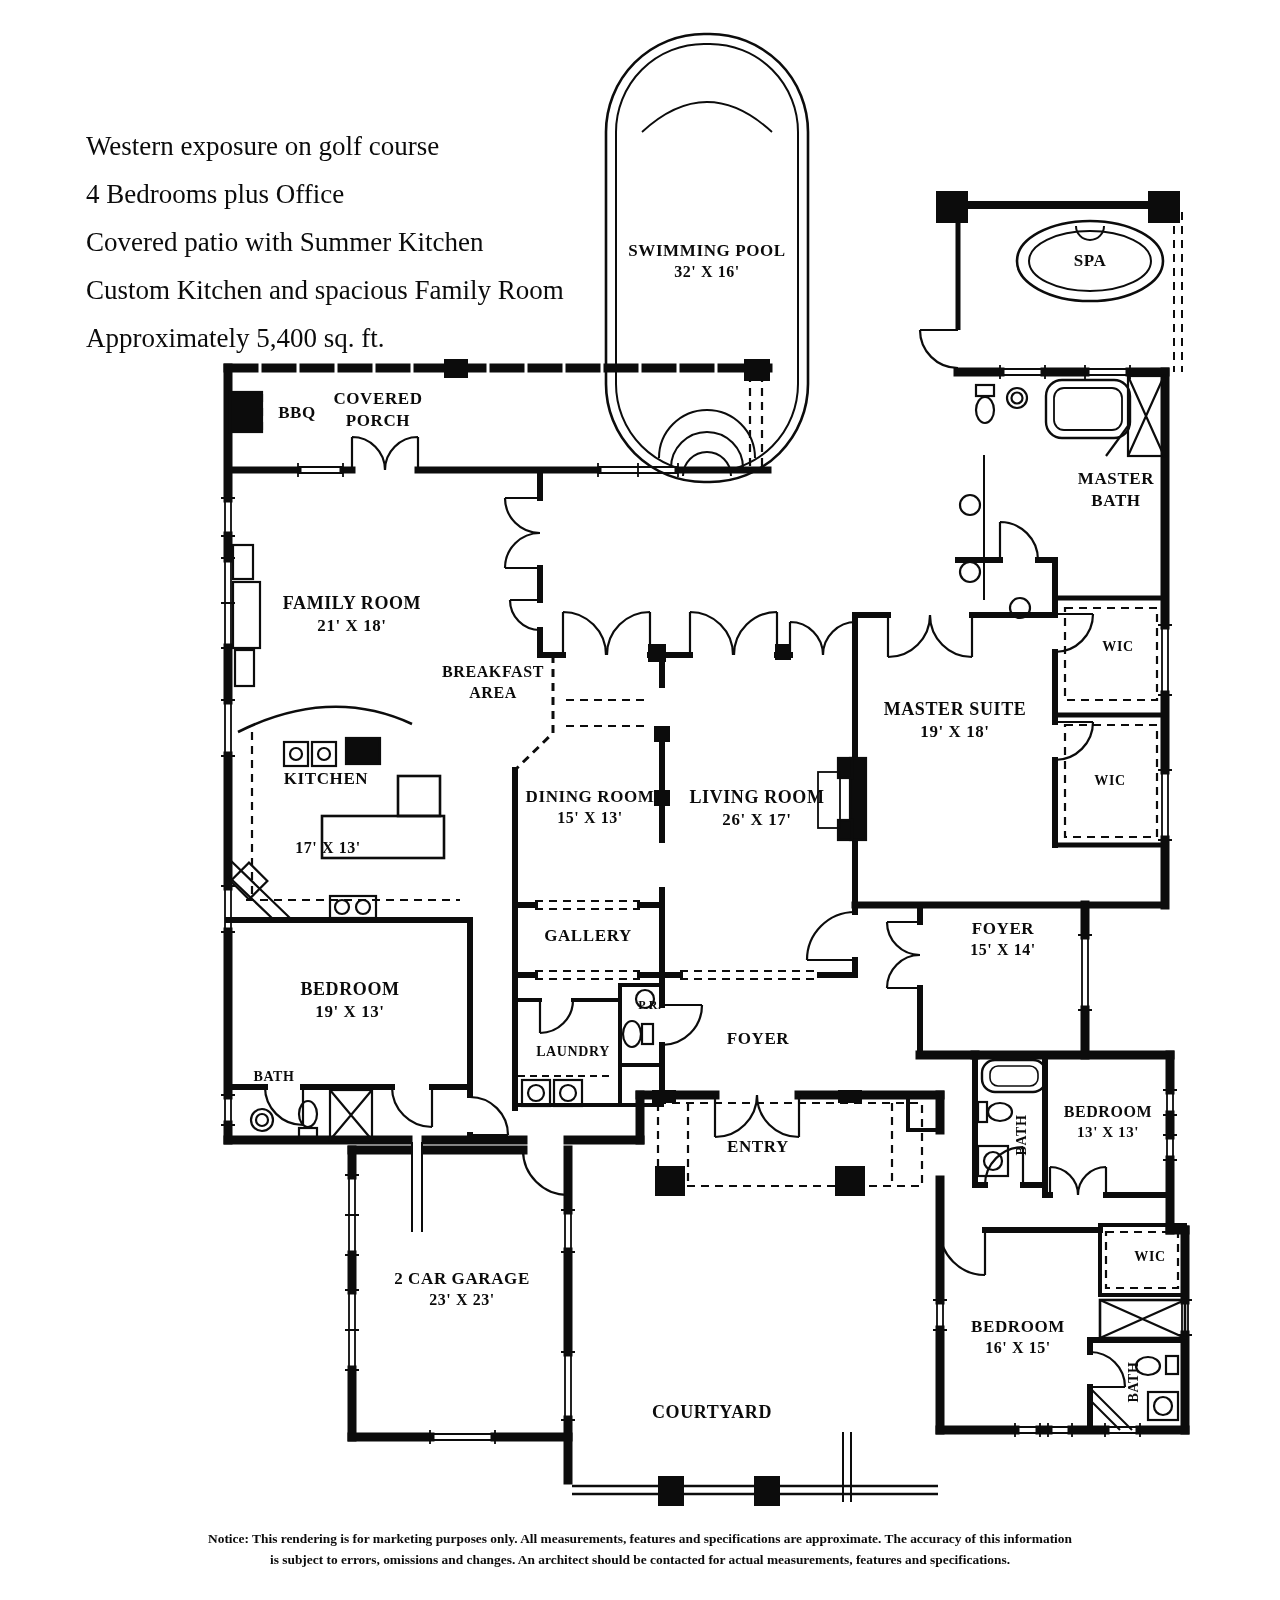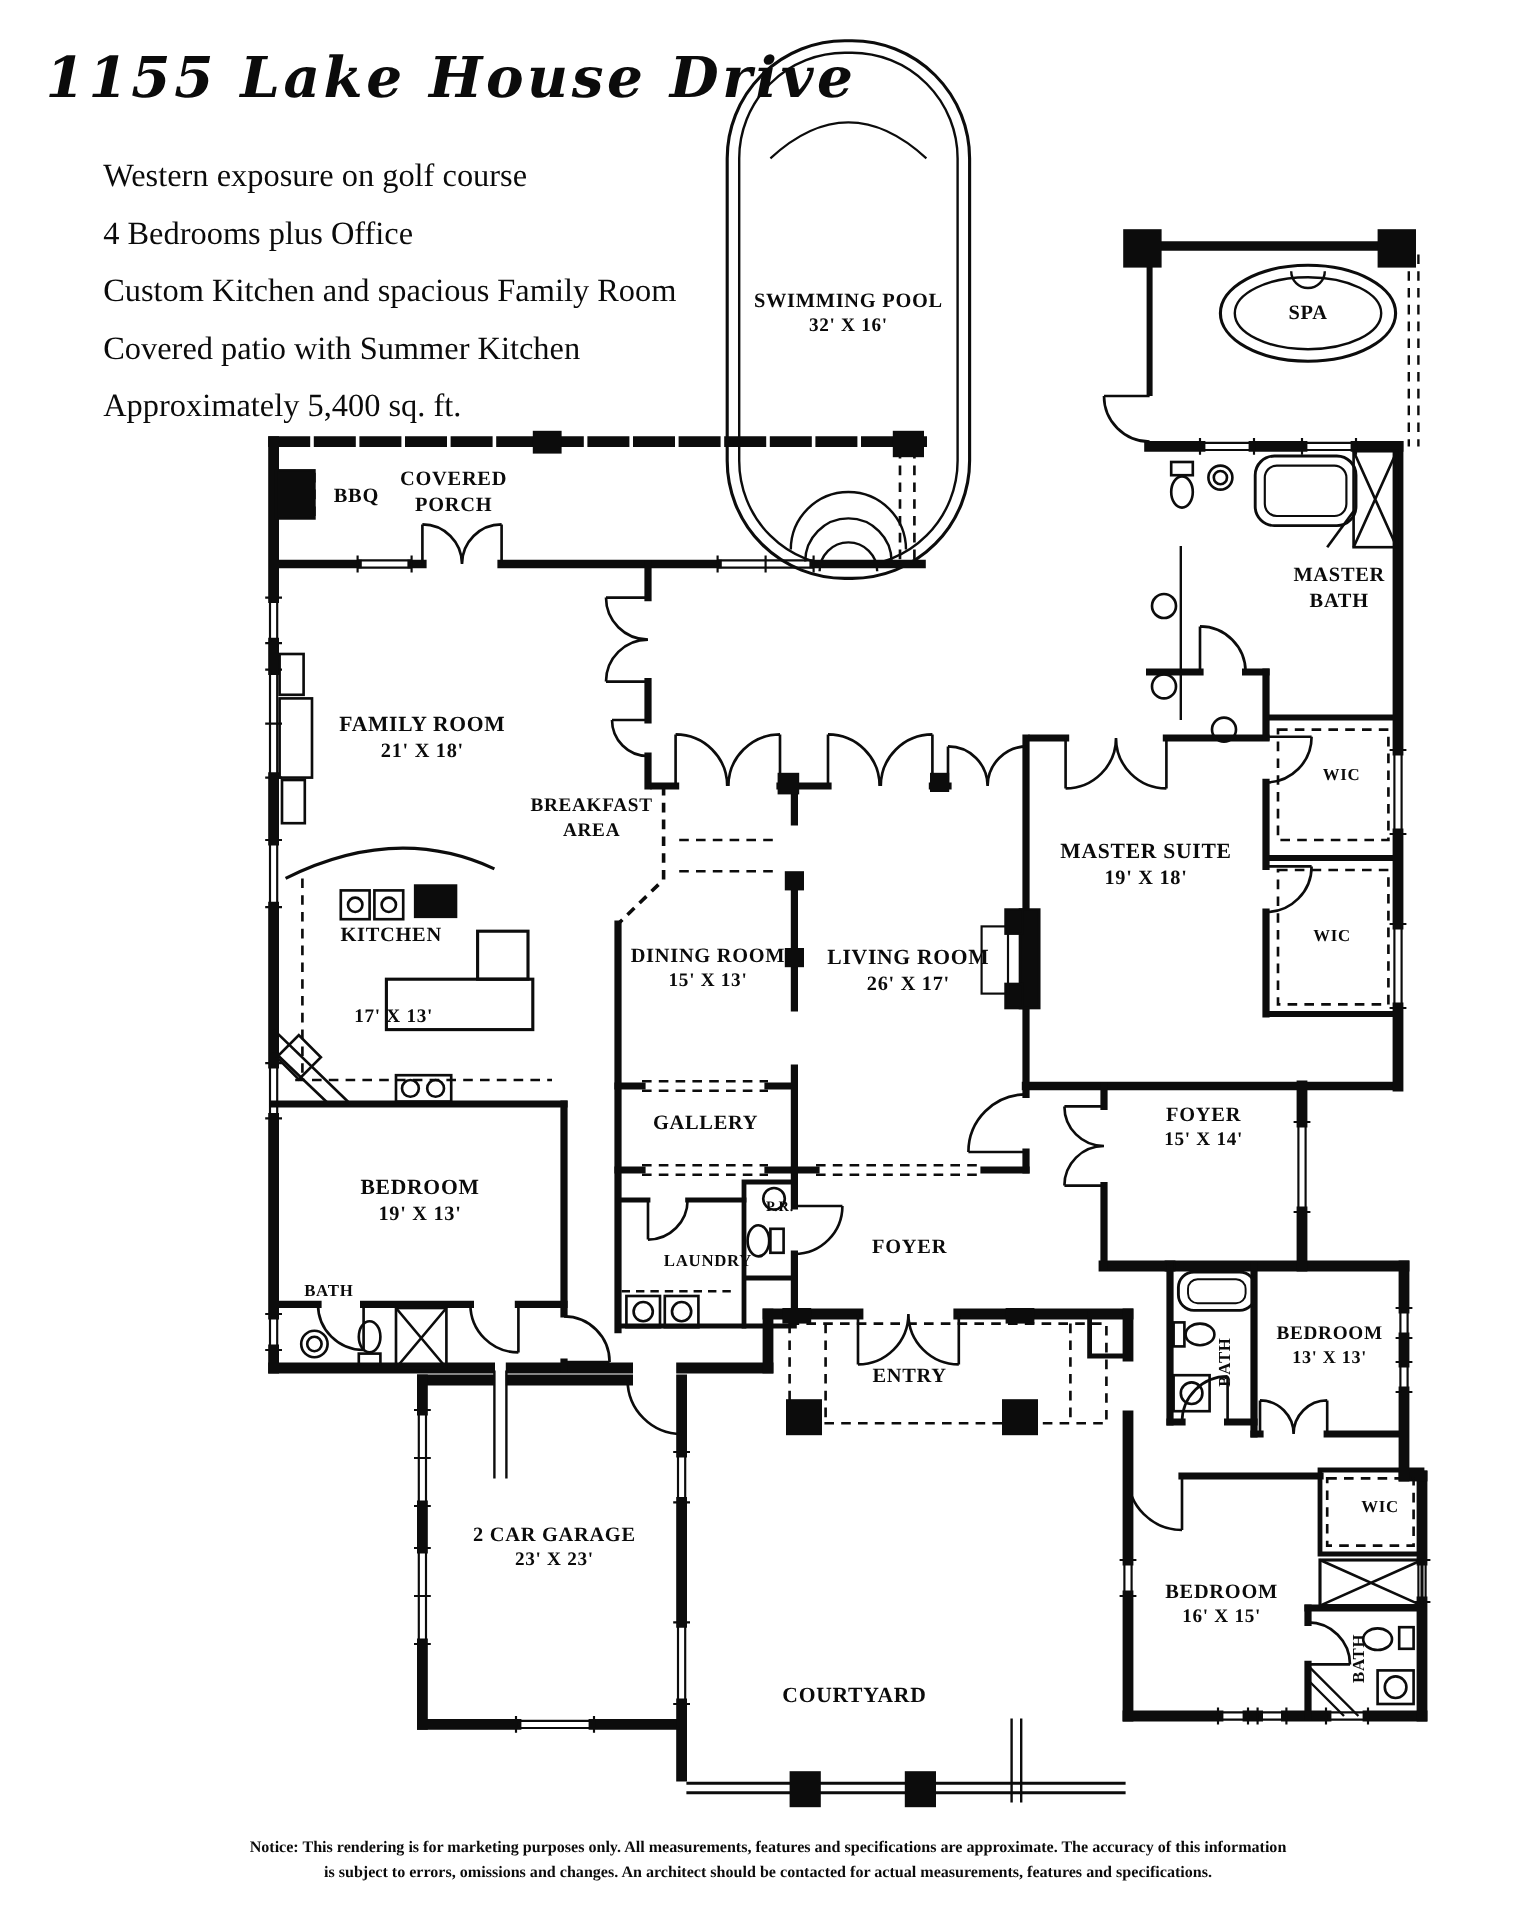--- a/index.html
+++ b/index.html
@@ -261,26 +261,25 @@
       <rect x="1148" y="191" width="32" height="32"></rect>
       <rect x="652" y="1090" width="24" height="13"></rect>
       <rect x="838" y="1090" width="24" height="13"></rect>
       <rect x="655" y="1166" width="30" height="30"></rect>
       <rect x="835" y="1166" width="30" height="30"></rect>
       <rect x="658" y="1476" width="26" height="30"></rect>
       <rect x="754" y="1476" width="26" height="30"></rect>
     </g>
   </svg>
 
-  <div class="title">1155  Lake House Drive</div>
   <div class="features">
     <div>Western exposure on golf course</div>
     <div>4 Bedrooms plus Office</div>
+    <div>Covered patio with Summer Kitchen</div>
     <div>Custom Kitchen and spacious Family Room</div>
-    <div>Covered patio with Summer Kitchen</div>
     <div>Approximately 5,400 sq. ft.</div>
   </div>
 
   <div class="lbl" style="left:707px;top:240px;">
     <div>SWIMMING POOL</div>
     <div class="dims">32' X 16'</div>
   </div>
   <div class="lbl" style="left:1090px;top:250px;">
     <div>SPA</div>
   </div>
@@ -331,21 +330,21 @@
     <div>FOYER</div>
     <div class="dims">15' X 14'</div>
   </div>
   <div class="lbl" style="left:350px;top:978px;font-size:18px;">
     <div>BEDROOM</div>
     <div class="dims">19' X 13'</div>
   </div>
   <div class="lbl small" style="left:274px;top:1068px;">
     <div>BATH</div>
   </div>
-  <div class="lbl small" style="left:573px;top:1043px;margin-left:17px;">
+  <div class="lbl small" style="left:573px;top:1043px;">
     <div>LAUNDRY</div>
   </div>
   <div class="lbl" style="left:650px;top:998px;font-size:12px;">
     <div>P.R.</div>
   </div>
   <div class="lbl" style="left:758px;top:1028px;">
     <div>FOYER</div>
   </div>
   <div class="lbl" style="left:758px;top:1136px;">
     <div>ENTRY</div>

